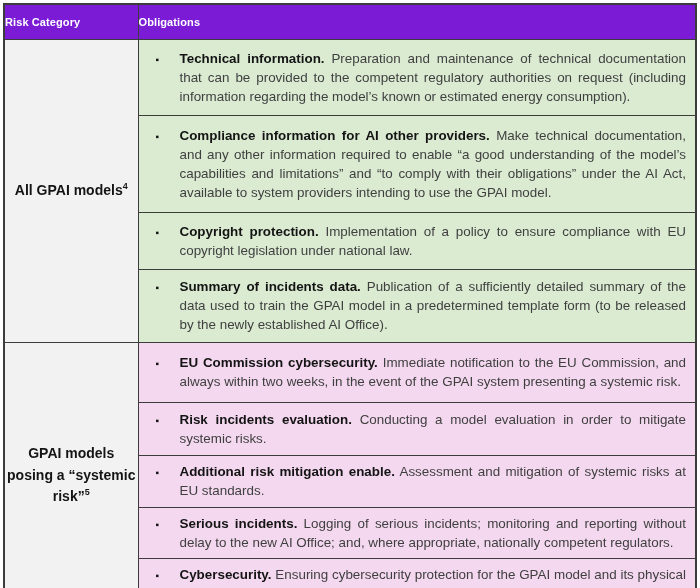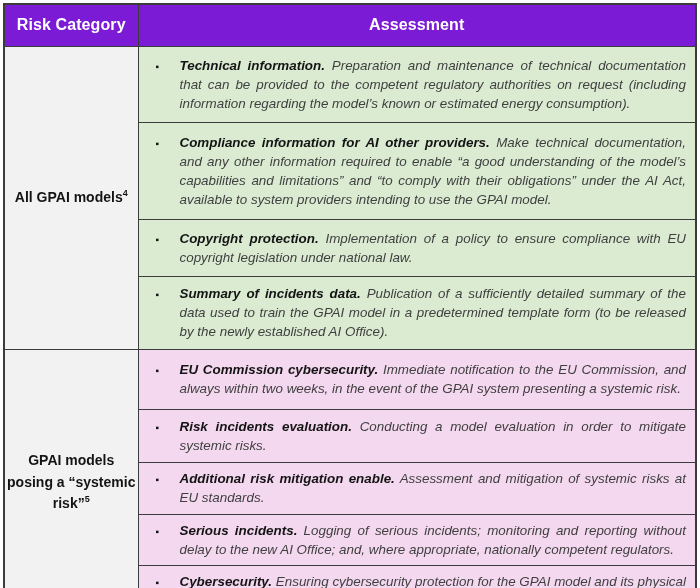--- a/index.html
+++ b/index.html
@@ -25,24 +25,24 @@
     border:2px solid var(--border);
   }
   th,td{
     border:1.5px solid var(--border);
     vertical-align:middle;
   }
   col.c-cat{width:134px;}
   thead th{
     background:var(--header-bg);
     color:var(--header-text);
-    font-size:16px;
+    font-size:11px;
     font-weight:bold;
-    text-align:center;
-    height:42px;
+    text-align:left;
+    height:35px;
     letter-spacing:.1px;
   }
   td.cat-cell{
     background:var(--category-bg);
     text-align:center;
     font-weight:bold;
     color:var(--lead-text);
     font-size:14px;
     line-height:1.55;
     padding:4px 0;
@@ -60,21 +60,20 @@
     color:#101010;
     text-align:left;
     padding-top:1px;
   }
   .txt{
     flex:1;
     font-size:13.4px;
     line-height:19px;
     color:var(--body-text);
     text-align:justify;
-    font-style:italic;
   }
   .txt b{color:var(--lead-text);}
   sup{
     font-size:9px;
     vertical-align:super;
     line-height:0;
   }
   
   tr.r1 td.ob{height:76px;}
   tr.r2 td.ob{height:97px;}
@@ -90,21 +89,21 @@
 <body>
 
 <table class="obl">
   <colgroup>
       <col class="c-cat">
       <col>
     </colgroup>
   <thead>
     <tr>
       <th>Risk Category</th>
-      <th>Assessment</th>
+      <th>Obligations</th>
     </tr>
   </thead>
   <tbody>
     <tr class="r1">
       <td class="cat-cell" rowspan="4">
         <span>All GPAI models</span><sup>4</sup>
       </td>
       <td class="ob g1">
         <div class="li">
           <span class="bullet">▪</span>

